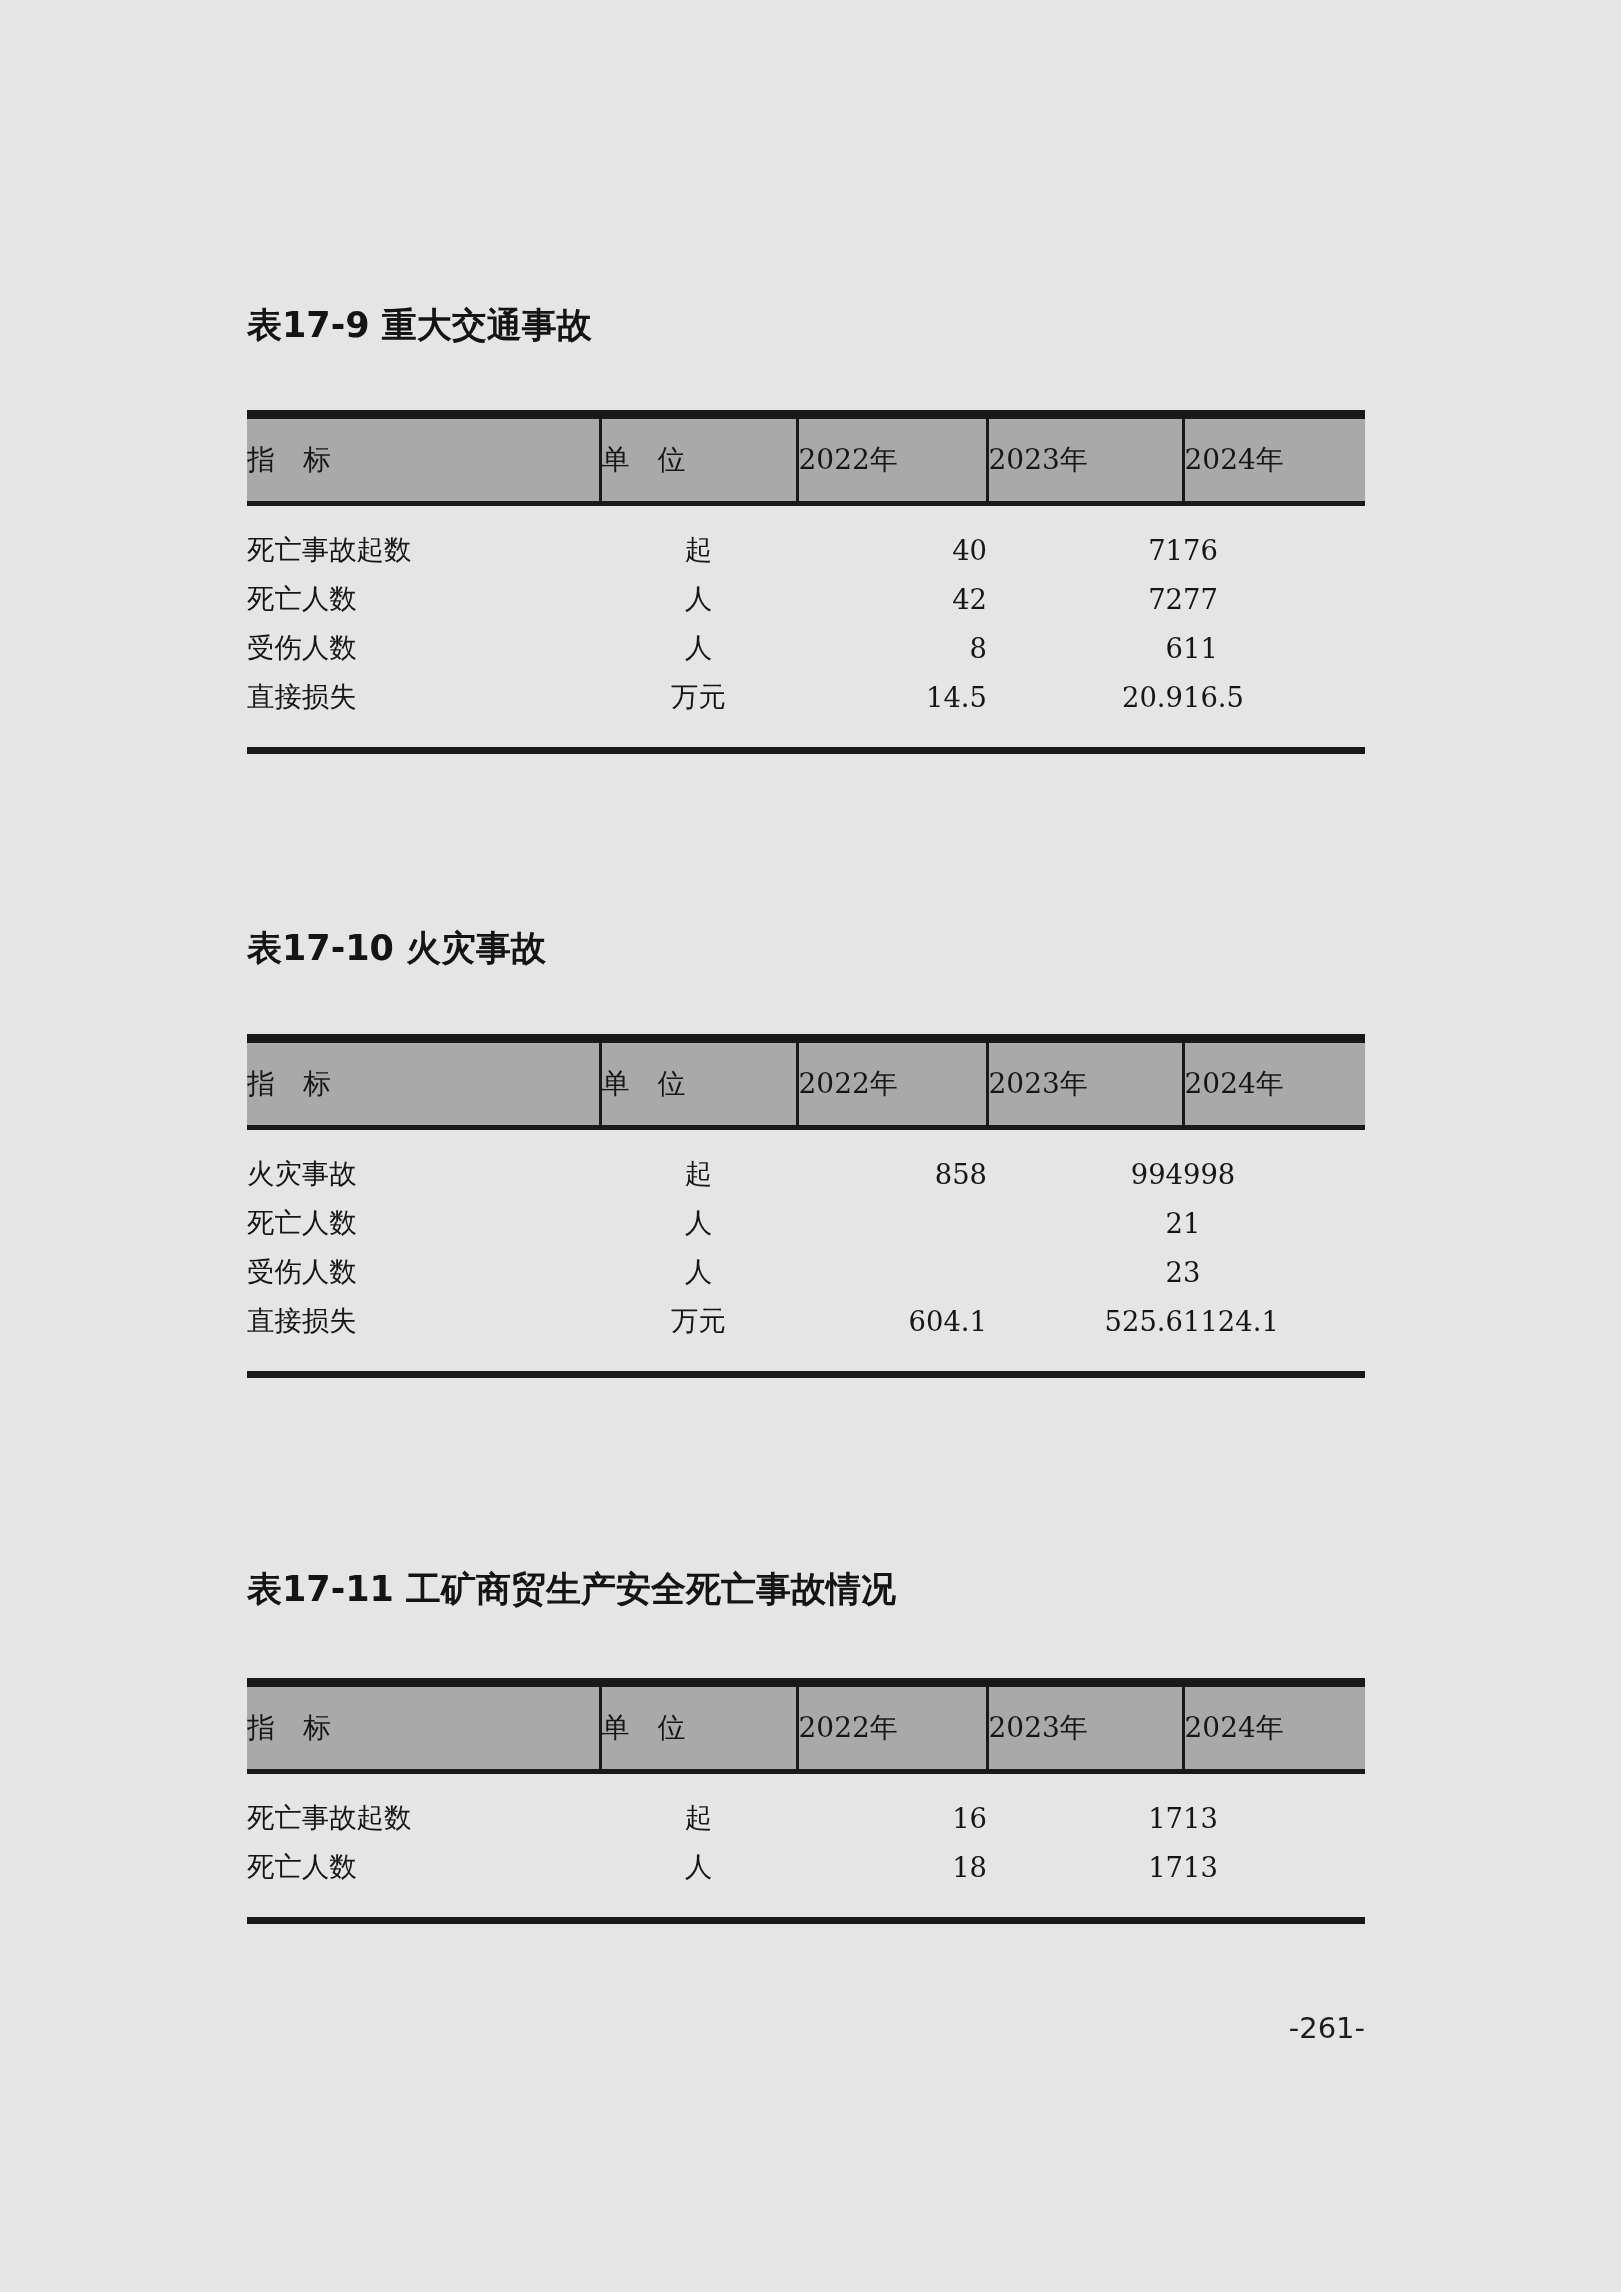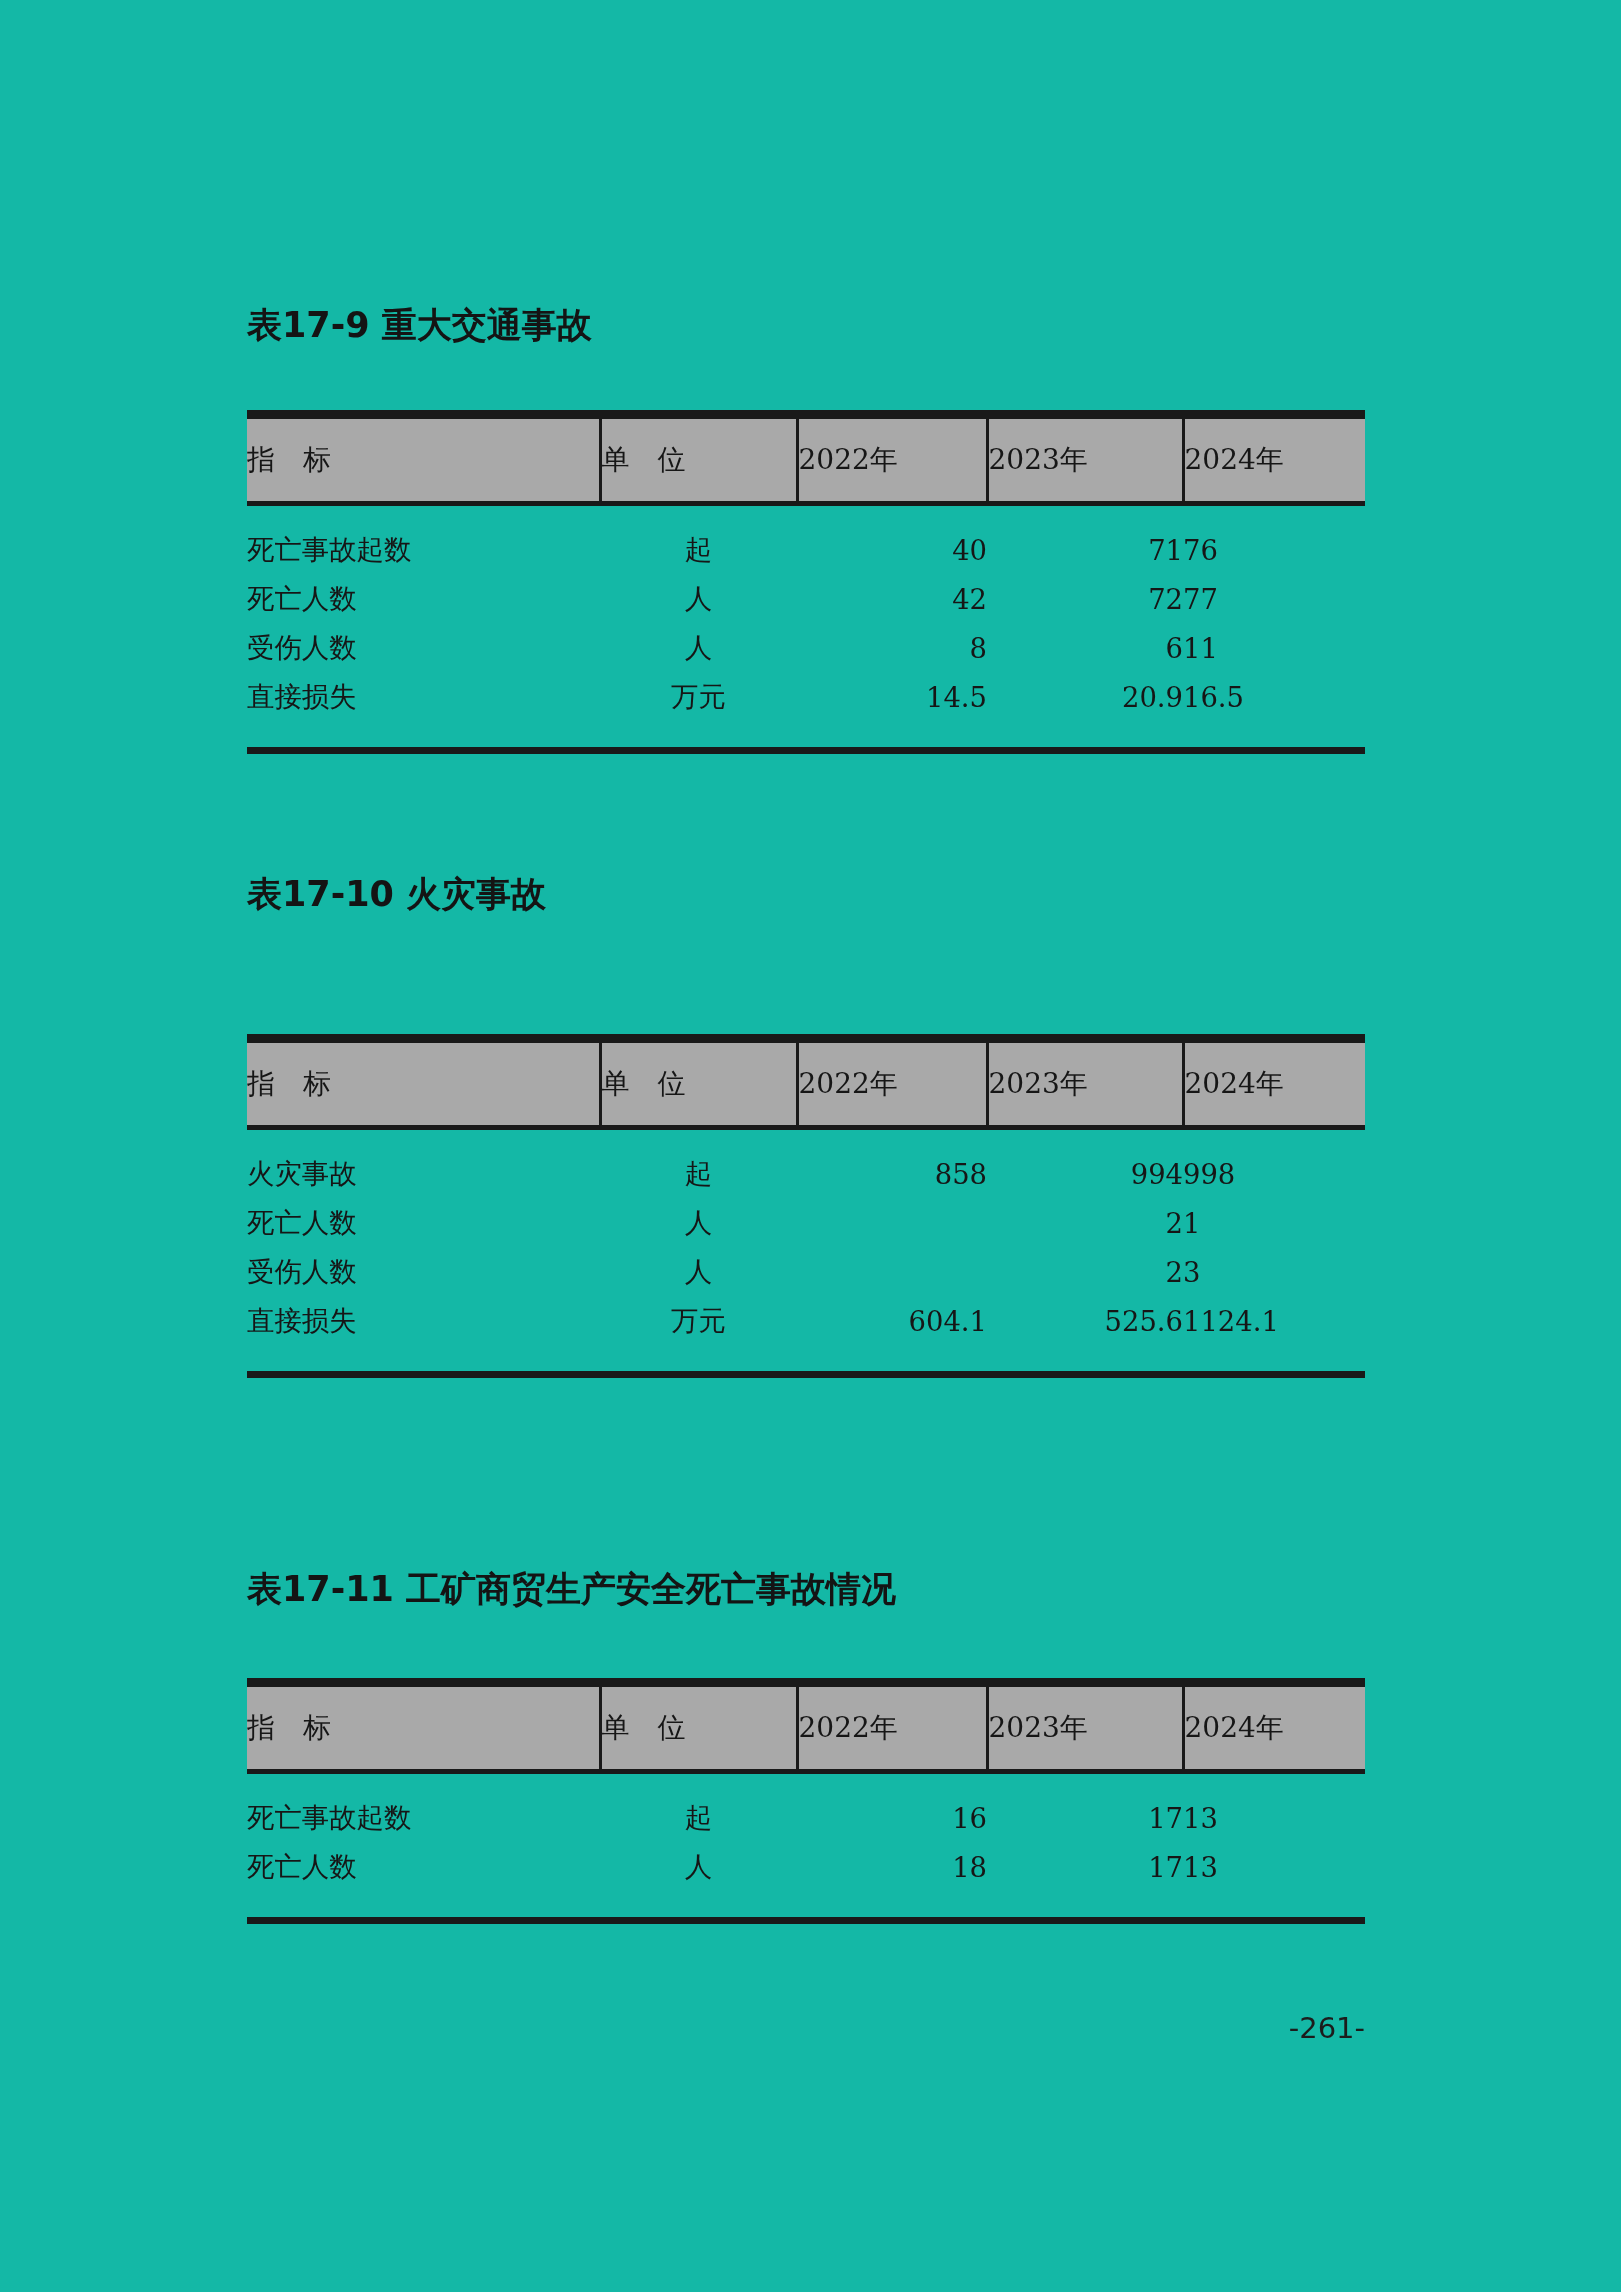--- a/index.html
+++ b/index.html
@@ -5,21 +5,21 @@
   html, body { margin: 0; padding: 0; }
   body {
     width: 1621px; height: 2293px;
     background: #ffffff;
     font-family: "DejaVu Serif", serif;
     color: #1a1a1a;
   }
   .page {
     position: relative;
     width: 1621px; height: 2293px;
-    background: #14b8a6;
+    background: #e5e5e5;
     overflow: hidden;
   }
   .tbl-title {
     position: absolute;
     left: 247px;
     margin: 0;
     font-family: "DejaVu Sans", sans-serif;
     font-weight: bold;
     font-size: 35px;
     line-height: 43px;
@@ -70,21 +70,21 @@
     top: 2011px;
     right: 256px;
     font-family: "DejaVu Sans", sans-serif;
     font-size: 29px;
     color: #1c1c1c;
     white-space: nowrap;
   }
   
   #title-0 { top: 304px; }
   #table-0 { top: 410px; }
-  #title-1 { top: 873px; text-align: right; }
+  #title-1 { top: 927px; text-align: right; }
   #table-1 { top: 1034px; }
   #title-2 { top: 1568px; }
   #table-2 { top: 1678px; }
 </style>
 </head>
 <body>
 
 <div class="page">
 
   <h2 class="tbl-title" id="title-0">表17-9 重大交通事故</h2>

